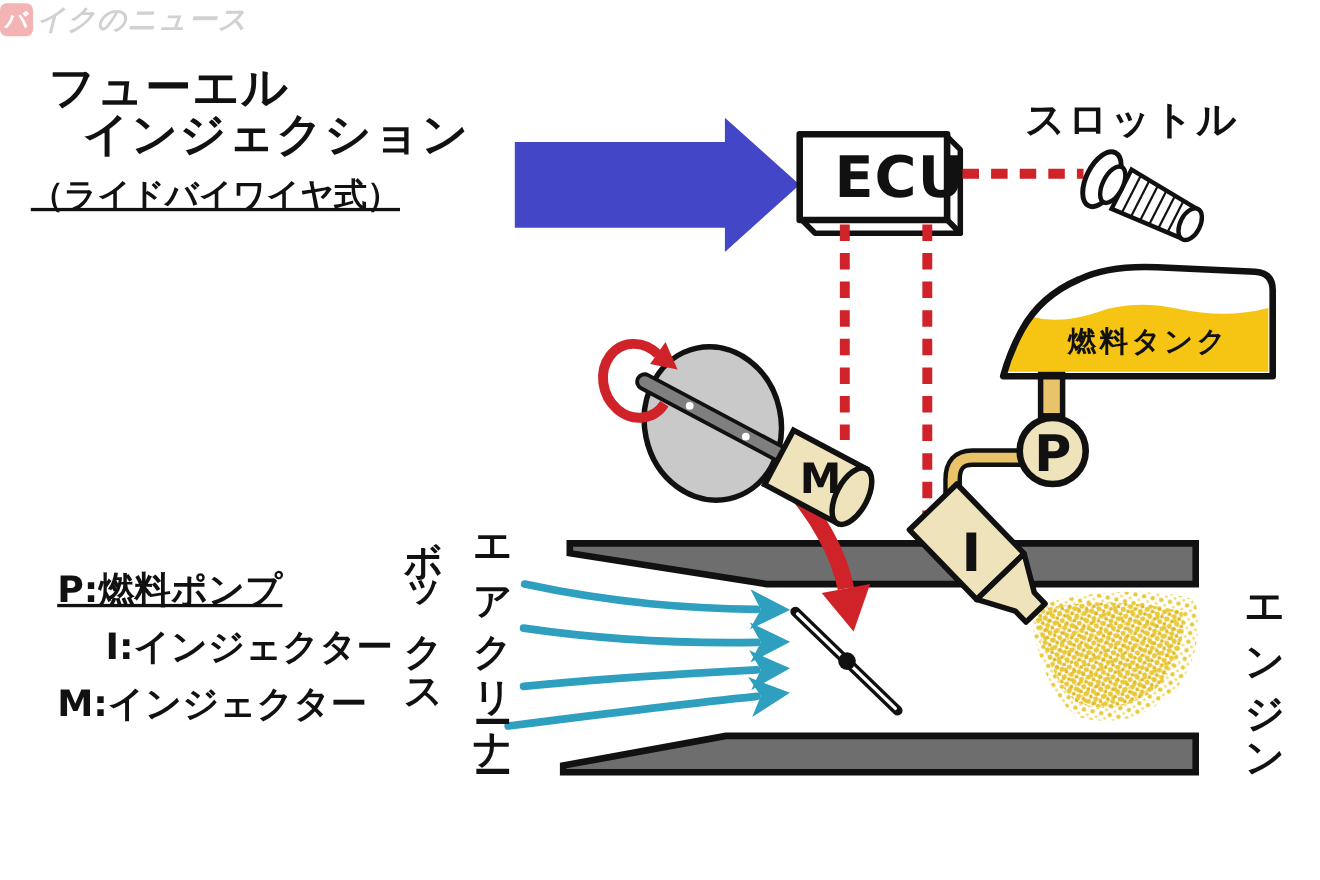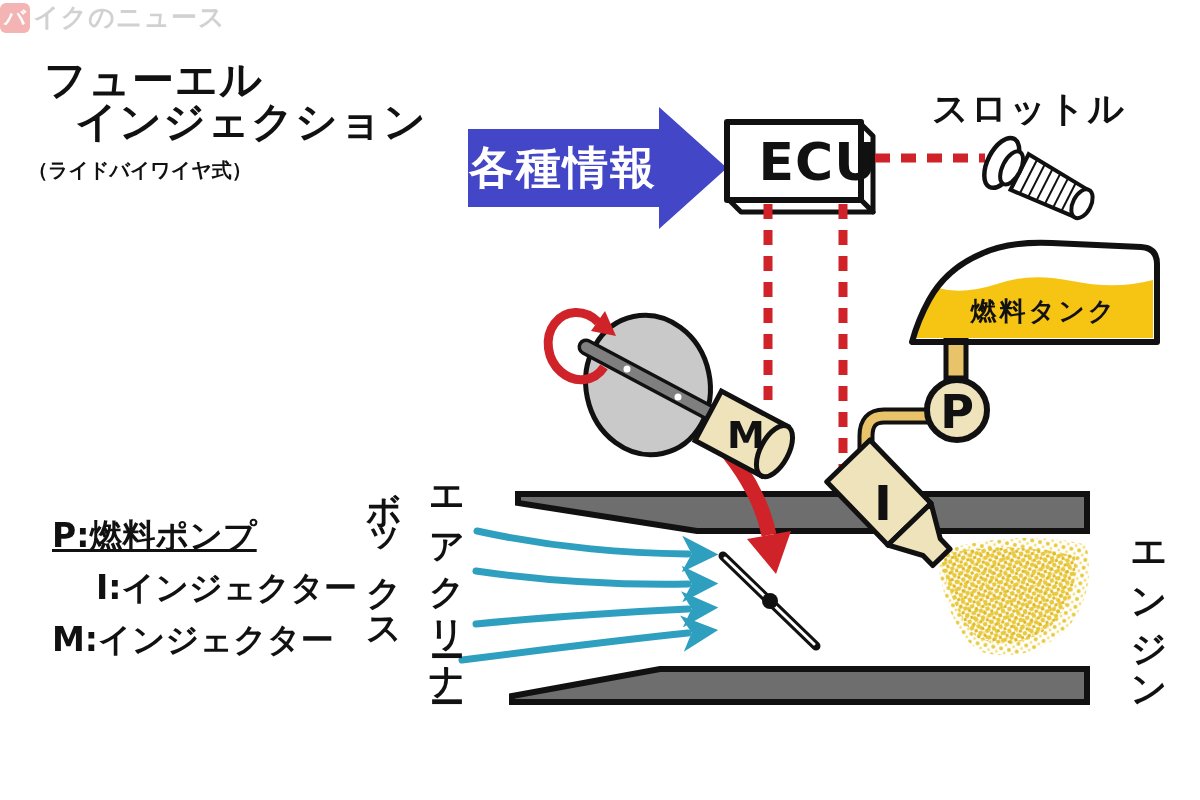--- a/index.html
+++ b/index.html
@@ -5,38 +5,38 @@
   html,body{margin:0;padding:0;background:#fff;}
   #stage{
     position:relative;width:1200px;height:800px;overflow:hidden;background:#fff;
     font-family:"DejaVu Sans","Liberation Sans",sans-serif;color:#111;
   }
   #stage svg{position:absolute;left:0;top:0;z-index:1;}
   .txt{position:absolute;z-index:2;font-weight:bold;color:#111;white-space:nowrap;}
   .ctr{transform:translate(-50%,-50%);}
   .title1{left:44px;top:52px;font-size:42px;letter-spacing:1px;}
   .title2{left:44px;top:94px;font-size:42px;letter-spacing:1px;margin-left:31px;}
-  .title3{left:28px;top:157px;font-size:20px;}
+  .title3{left:28px;top:157px;font-size:30px;text-decoration:underline;}
   .info-label{left:563px;top:168px;font-size:45px;color:#fff;letter-spacing:2px;}
   .ecu-label{left:818px;top:162px;font-size:52px;letter-spacing:1px;}
   .throttle-label{left:1029px;top:109px;font-size:36px;letter-spacing:2px;}
   .tank-label{left:1044px;top:311px;font-size:26px;letter-spacing:3px;}
   .pump-letter{left:957px;top:412px;font-size:46px;}
   .injector-letter{left:883px;top:503px;font-size:48px;}
   .servo-letter{left:746px;top:435px;font-size:38px;}
   .legend{left:52px;font-size:33px;}
   .legend.l0{top:514px;text-decoration:underline;} .legend.l1{top:566px;margin-left:44px;} .legend.l2{top:618px;}
   .vtxt{writing-mode:vertical-rl;font-size:35px;letter-spacing:3px;line-height:1.8;}
   .aircleaner{left:352px;top:466px;height:310px;}
   .engine{left:1116px;top:520px;height:200px;font-size:36px;}
   .watermark{left:1004px;top:760px;opacity:.45;display:flex;align-items:center;gap:3px;z-index:2;}
   .wm-badge{display:inline-flex;align-items:center;justify-content:center;
     width:30px;height:30px;border-radius:6px;background:var(--watermark-red,#e85a5a);
     color:#fff;font-size:21px;font-weight:bold;}
-  .wm-text{font-size:26px;font-weight:bold;color:var(--watermark-gray,#9a9a9a);letter-spacing:1px;}
+  .wm-text{font-size:26px;font-weight:bold;font-style:italic;color:var(--watermark-gray,#9a9a9a);letter-spacing:1px;}
 </style>
 </head>
 <body>
 
 <div id="stage">
 
   <svg width="1200" height="800" viewBox="0 0 1200 800">
     <defs>
       <marker id="flowhead" viewBox="0 0 6 6" refX="1" refY="3" markerWidth="5.2" markerHeight="5.2" orient="auto">
         <path d="M0,0 L6,3 L0,6 L1.6,3 Z" fill="var(--airflow-teal)"></path>
@@ -139,21 +139,20 @@
     <g>
       <path d="M604,367 A30,34 -20 1 1 598,322" fill="none" stroke="var(--signal-red)" stroke-width="9"></path>
       <polygon points="591,331 605,311 616,336" fill="var(--signal-red)"></polygon>
     </g>
   </svg>
 
   <div class="txt title1">フューエル</div>
   <div class="txt title2">インジェクション</div>
   <div class="txt title3">（ライドバイワイヤ式）</div>
 
-  <div class="txt ctr info-label">各種情報</div>
   <div class="txt ctr ecu-label">ECU</div>
   <div class="txt ctr throttle-label">スロットル</div>
   <div class="txt ctr tank-label">燃料タンク</div>
 
   <div class="txt ctr pump-letter">P</div>
   <div class="txt ctr injector-letter">I</div>
   <div class="txt ctr servo-letter">M</div>
 
   <div class="txt legend l0">P:燃料ポンプ</div>
   <div class="txt legend l1">I:インジェクター</div>

